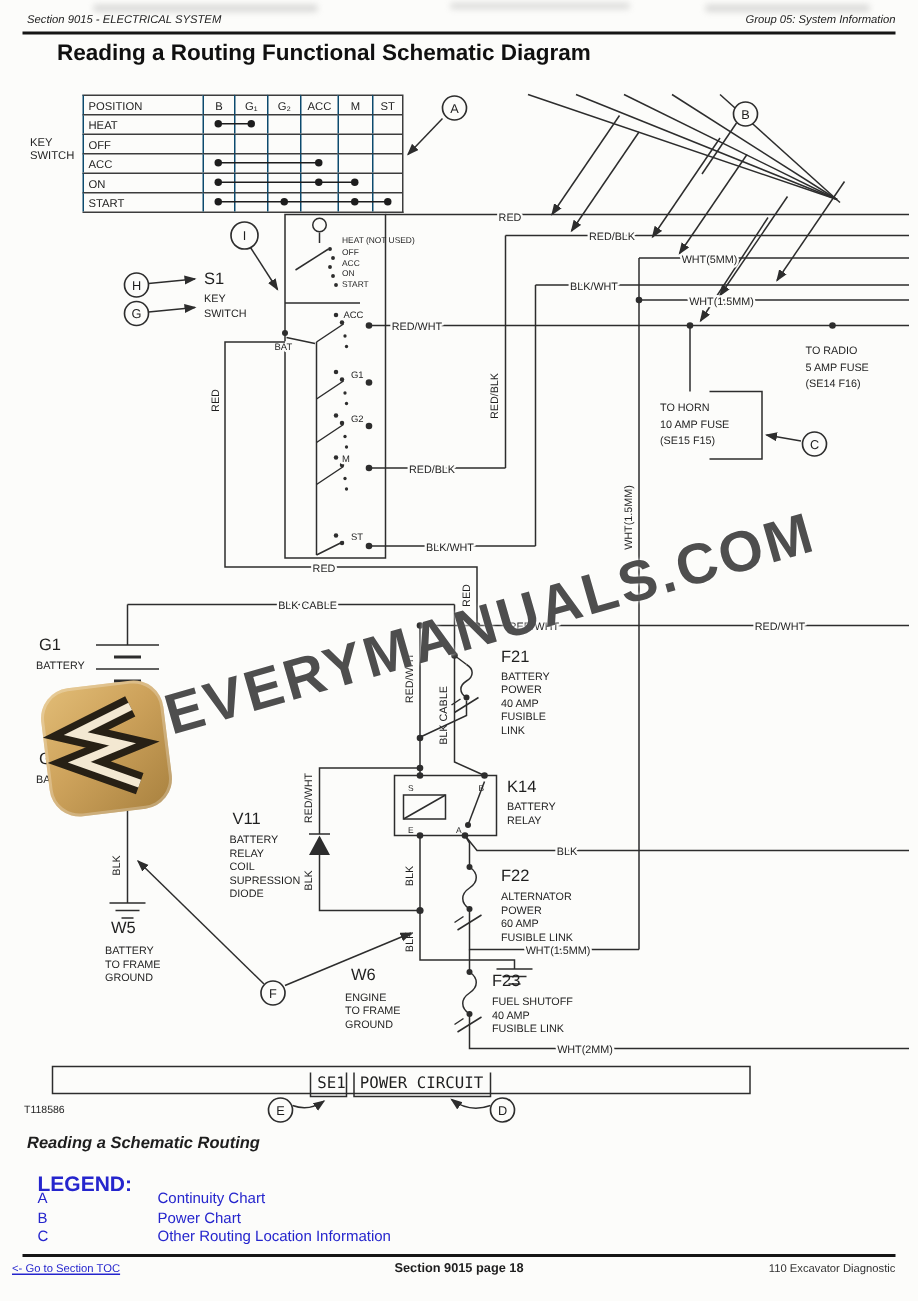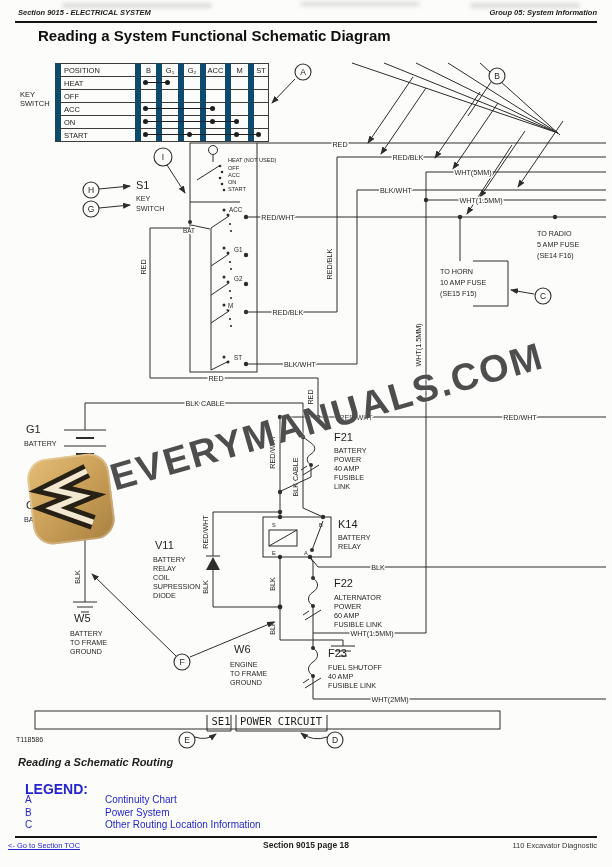--- a/index.html
+++ b/index.html
@@ -1,36 +1,36 @@
 <!DOCTYPE html>
 <html><head>
 <meta charset="utf-8">
 <style>
   html,body{margin:0;padding:0}
   body{width:612px;height:867px;background:#fcfcfa;position:relative;overflow:hidden;
        font-family:"Liberation Sans",sans-serif;color:#1e1e1e}
   .abs{position:absolute}
   
-  .hdr{font-size:7.5px;font-weight:bold;font-style:italic;color:#222}
+  .hdr{font-size:7.5px;font-weight:normal;font-style:italic;color:#222}
   .rule{background:#151515}
   .title{font-size:15px;font-weight:bold;color:#101010}
   .caption{font-size:11px;font-weight:bold;font-style:italic}
   .legend-head{font-size:14px;font-weight:bold;color:#2525cd}
   .legend-key{font-size:10px;color:#2525cd}
   .legend-desc{font-size:10px;color:#2525cd}
   .toc{font-size:7.5px;color:#2525cd;text-decoration:underline;cursor:pointer}
   .pgc{font-size:8.5px;font-weight:bold;text-align:center}
   .pgr{font-size:7.5px;color:#333;text-align:left}
   .figid{font-size:7px}
   
   .sm{position:absolute;background:#9a9a9a;opacity:.35;filter:blur(2px);border-radius:3px}
   
   #kst{position:absolute;left:55px;top:63px;width:214px;height:79px;
        border-right:1px solid #3c3c3c;border-bottom:1px solid #3c3c3c;box-sizing:border-box}
-  .kc{position:absolute;border-left:6px solid #0c4a6e;border-top:1px solid #3c3c3c;
+  .kc{position:absolute;border-left:1px solid #0c4a6e;border-top:1px solid #3c3c3c;
       font-size:7.5px;display:flex;align-items:center;justify-content:center;
       box-sizing:border-box;color:#222}
   .kp{justify-content:flex-start;padding-left:3px}
   .kdot{position:absolute;width:5px;height:5px;border-radius:50%;background:#1d1d1d}
   .kline{position:absolute;height:1.6px;background:#1d1d1d}
   .ksw{font-size:7.5px;line-height:9px}
   
   svg.schem{position:absolute;left:0;top:0}
   .w{fill:none;stroke:#2d2d2d;stroke-width:1}
   .w2{fill:none;stroke:#2d2d2d;stroke-width:2}
@@ -55,21 +55,21 @@
 </head>
 <body>
 
 <div class="sm" style="left:62px;top:3px;width:150px;height:5px"></div>
 <div class="sm" style="left:300px;top:2px;width:120px;height:4px"></div>
 <div class="sm" style="left:470px;top:3px;width:110px;height:5px"></div>
 
 <div class="abs hdr" style="left:18px;top:8px">Section 9015 - ELECTRICAL SYSTEM</div>
 <div class="abs hdr" style="right:15px;top:8px;text-align:center">Group 05: System Information</div>
 <div class="abs rule" style="left:15px;top:21px;width:582px;height:2.2px"></div>
-<div class="abs title" style="left:38px;top:27px">Reading a System Functional Schematic Diagram</div>
+<div class="abs title" style="left:38px;top:27px">Reading a Routing Functional Schematic Diagram</div>
 
 <div class="abs ksw" style="left:20px;top:90px">
   <div>KEY</div>
   <div>SWITCH</div>
 </div>
 <div id="kst">
     <div class="kc kp" style="left: 0px; top: 0px; width: 80px; height: 13px;">POSITION</div>
     <div class="kc " style="left: 80px; top: 0px; width: 21px; height: 13px;">B</div>
     <div class="kc " style="left: 101px; top: 0px; width: 22px; height: 13px;">G₁</div>
     <div class="kc " style="left: 123px; top: 0px; width: 22px; height: 13px;">G₂</div>
@@ -433,20 +433,20 @@
     <path d="M44,12 L16,22 L38,30 L16,36 L44,50" fill="none" stroke="#f3e8d2" stroke-width="4"></path>
   </svg>
 </div>
 <div class="wm">EVERYMANUALS.COM</div>
 
 <div class="abs caption" style="left:18px;top:756px">Reading a Schematic Routing</div>
 <div class="abs legend-head" style="left:25px;top:781px">LEGEND:</div>
 <div class="abs legend-key" style="left:25px;top:794px">A</div>
 <div class="abs legend-desc" style="left:105px;top:794px">Continuity Chart</div>
 <div class="abs legend-key" style="left:25px;top:807px">B</div>
-<div class="abs legend-desc" style="left:105px;top:807px">Power System</div>
+<div class="abs legend-desc" style="left:105px;top:807px">Power Chart</div>
 <div class="abs legend-key" style="left:25px;top:819px">C</div>
 <div class="abs legend-desc" style="left:105px;top:819px">Other Routing Location Information</div>
 
 <div class="abs rule" style="left:15px;top:836px;width:582px;height:1.5px"></div>
 <div class="abs toc" style="left:8px;top:841px">&lt;- Go to Section TOC</div>
 <div class="abs pgc" style="left:200px;top:840px;width:212px">Section 9015 page 18</div>
 <div class="abs pgr" style="right:15px;top:841px">110 Excavator Diagnostic</div>
 
 </body></html>

